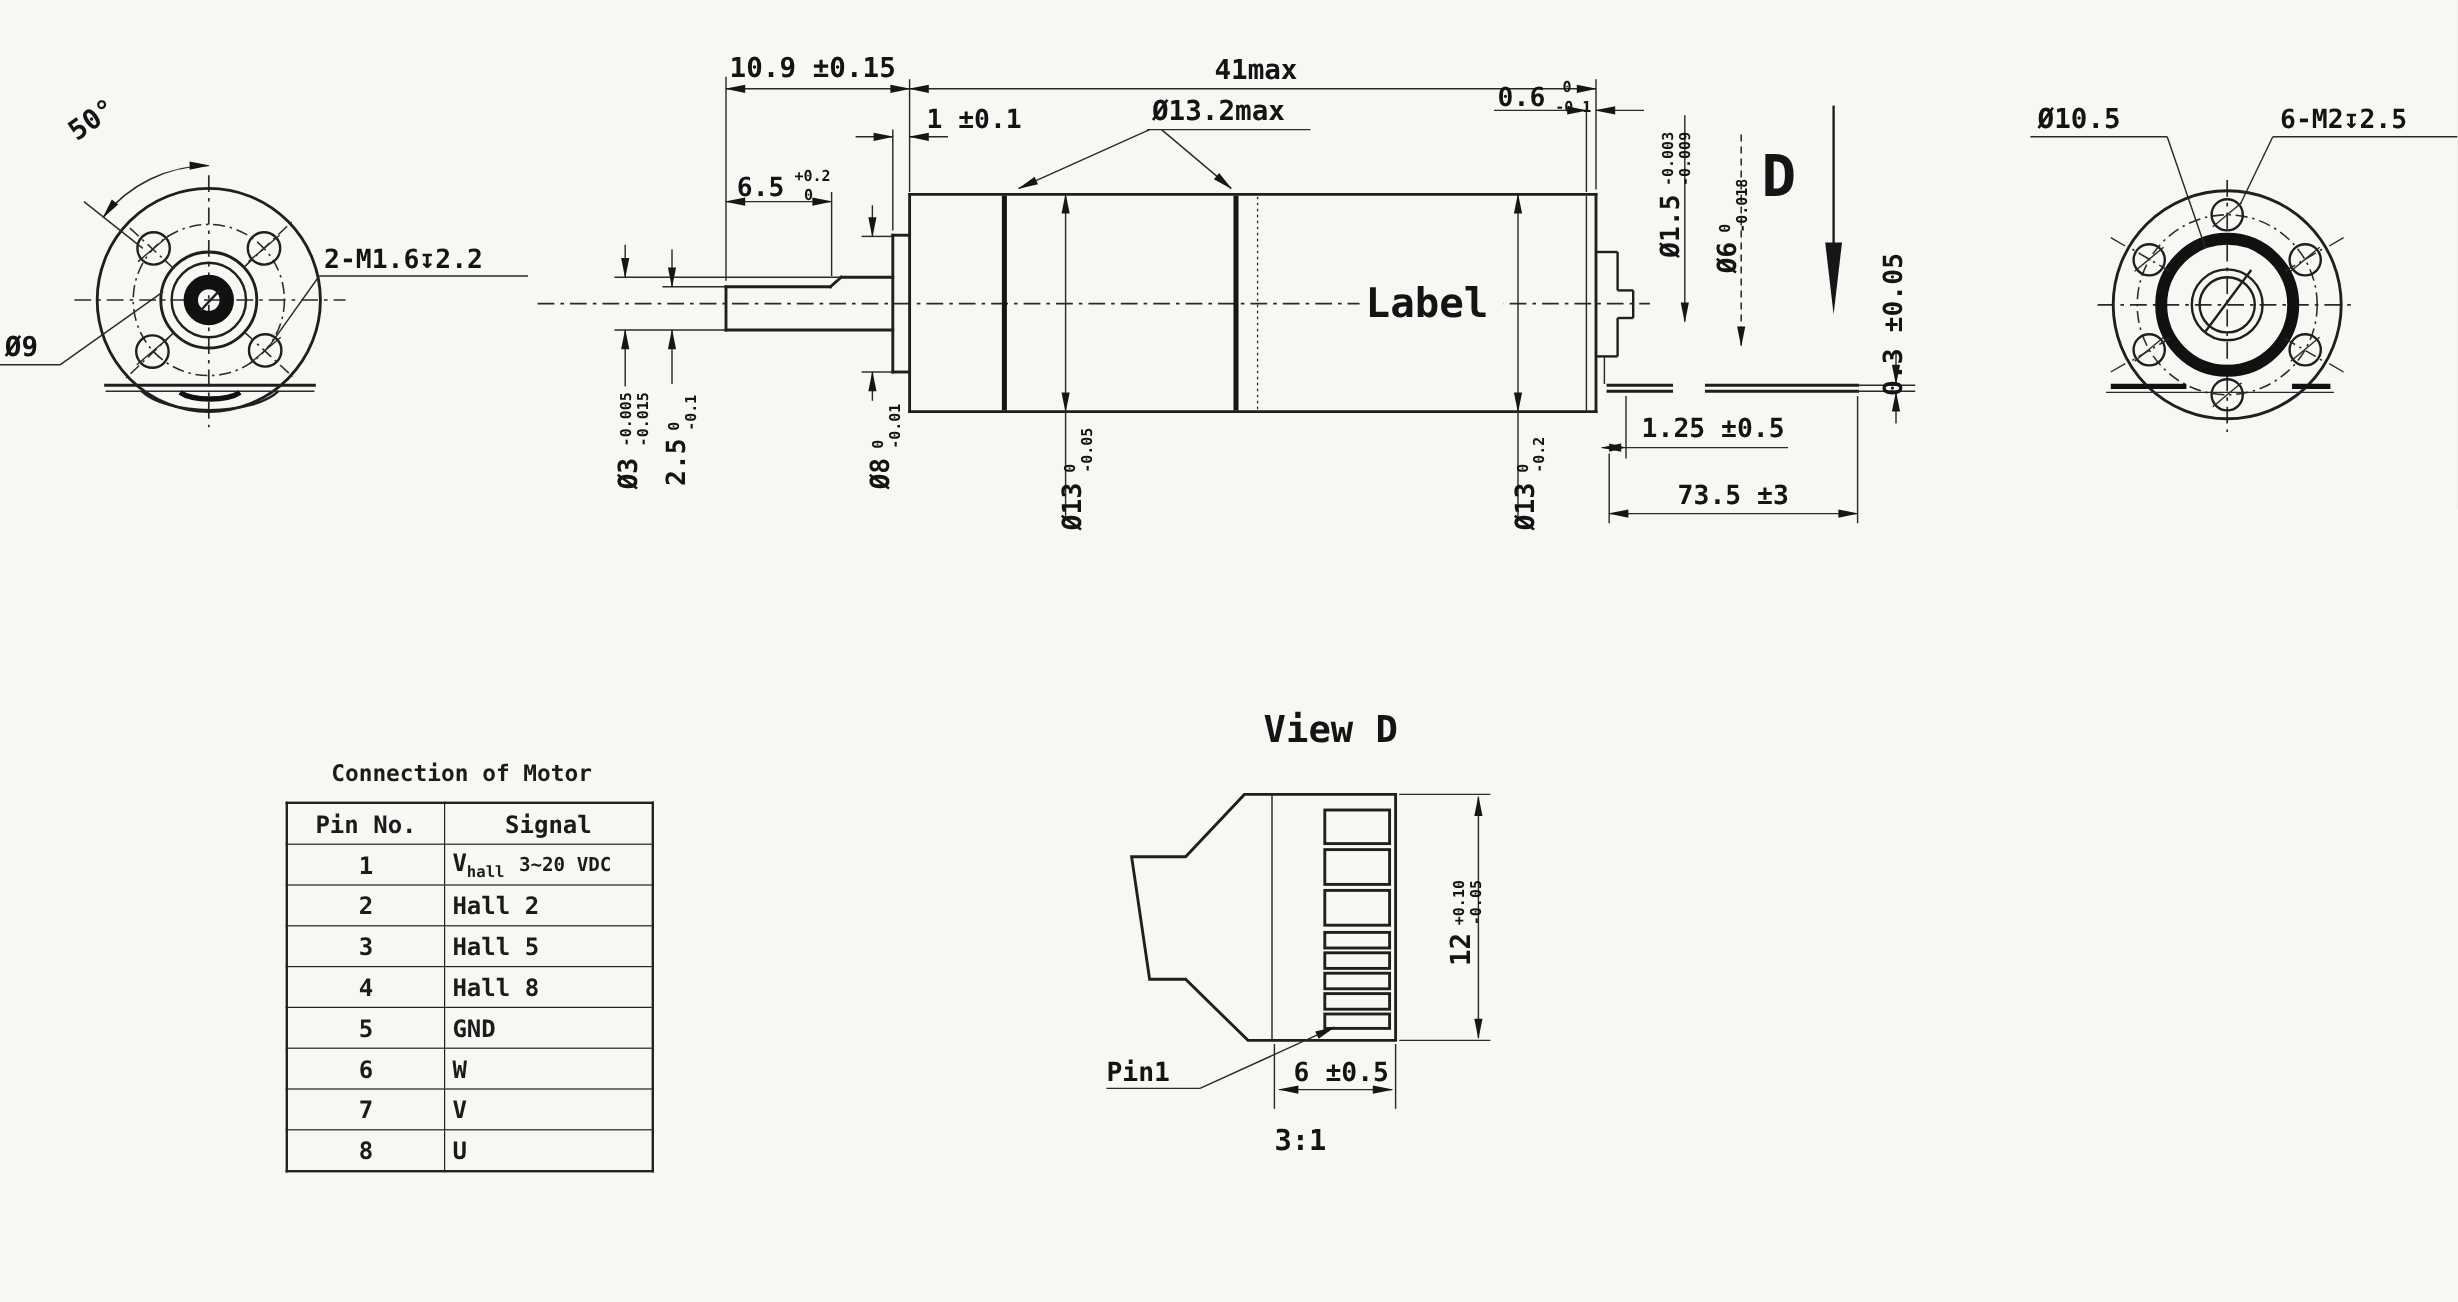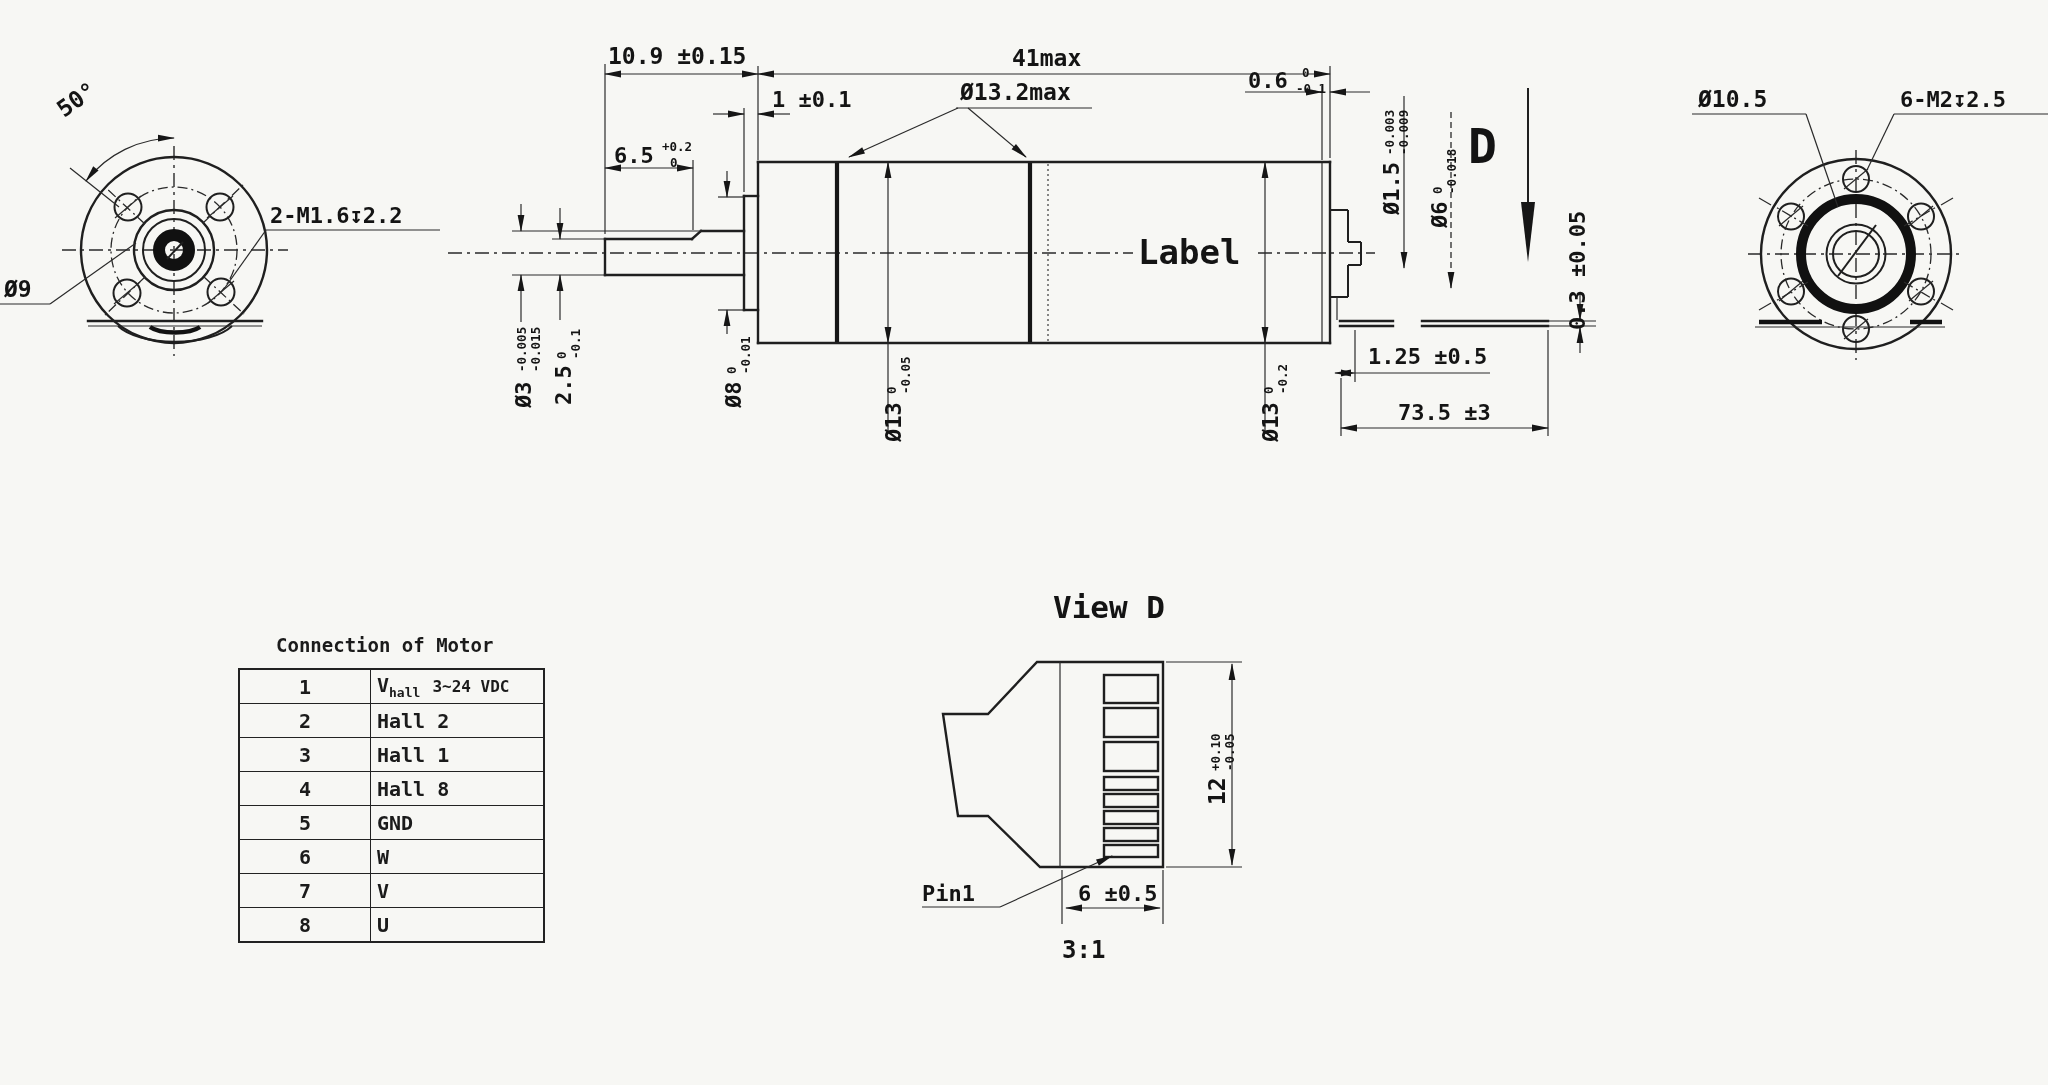--- a/index.html
+++ b/index.html
@@ -324,31 +324,35 @@
       <text class="tol" x="34" y="9">-0.05</text>
     </g>
     <text class="scale" x="1062" y="958">3:1</text>
   </g>
 </svg>
 
 <div class="tblTitle">Connection of Motor</div>
 
 <table class="conn">
   <tbody>
+        <tr>
+    <th>Pin No.</th>
+    <th>Signal</th>
+  </tr>
   <tr>
     <td class="pin">1</td>
-    <td class="sig"><span>V</span><sub>hall</sub> <span class="sigx">3~24 VDC</span></td>
+    <td class="sig"><span>V</span><sub>hall</sub> <span class="sigx">3~20 VDC</span></td>
   </tr>
   <tr>
     <td class="pin">2</td>
     <td class="sig">Hall 2</td>
   </tr>
   <tr>
     <td class="pin">3</td>
-    <td class="sig">Hall 1</td>
+    <td class="sig">Hall 5</td>
   </tr>
   <tr>
     <td class="pin">4</td>
     <td class="sig">Hall 8</td>
   </tr>
   <tr>
     <td class="pin">5</td>
     <td class="sig">GND</td>
   </tr>
   <tr>

